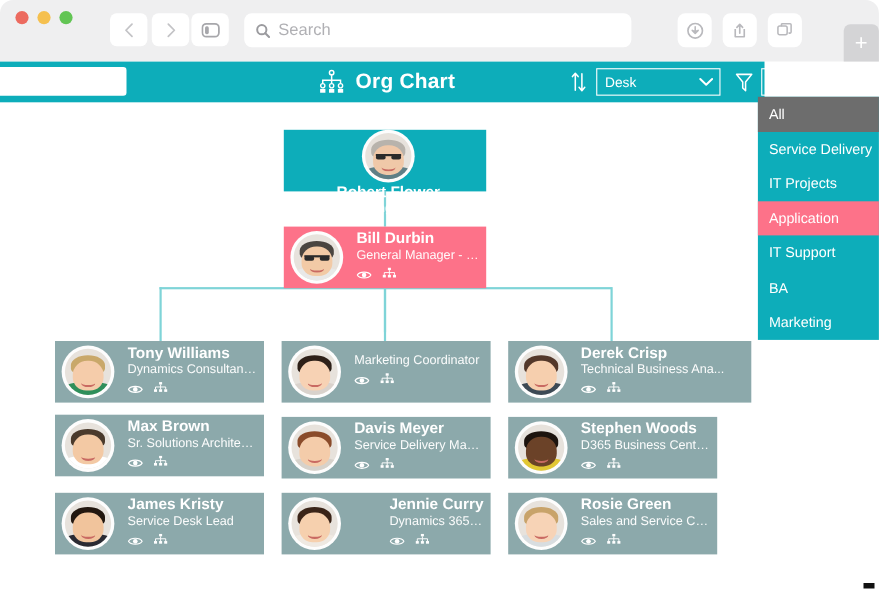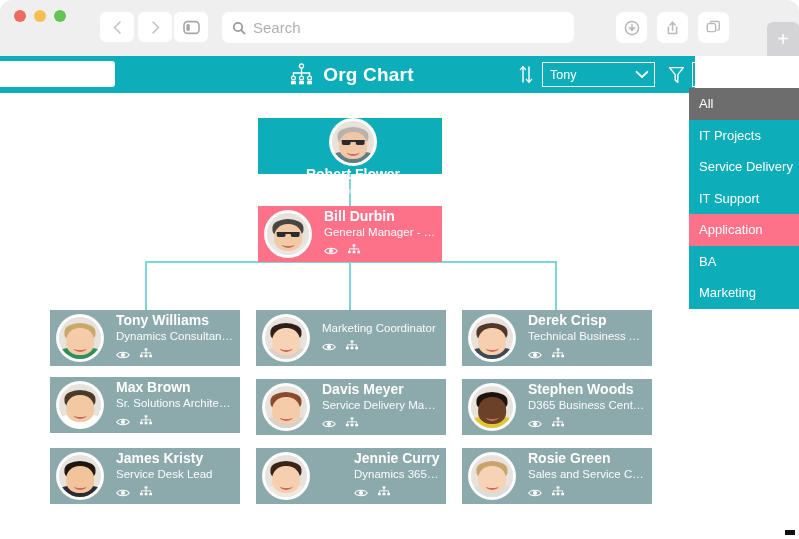--- a/index.html
+++ b/index.html
@@ -399,21 +399,21 @@
         <span class="app-title">Org Chart</span>
       </div>
     </div>
 
     <div class="sort-group">
       <svg width="16" height="21" viewBox="0 0 16 21">
         <path d="M5 3 L5 18 M2.4 5.6 L5 2.6 L7.6 5.6" fill="none" stroke="#ffffff" stroke-width="1.4" stroke-linecap="round" stroke-linejoin="round"></path>
         <path d="M11 18 L11 3 M8.4 15.4 L11 18.4 L13.6 15.4" fill="none" stroke="#ffffff" stroke-width="1.4" stroke-linecap="round" stroke-linejoin="round"></path>
       </svg>
       <div class="select-box">
-        <span>Tony</span>
+        <span>Desk</span>
         <svg width="14" height="9" viewBox="0 0 14 9">
           <path d="M1.6 1.8 L7 7 L12.4 1.8" fill="none" stroke="#ffffff" stroke-width="1.8" stroke-linecap="round" stroke-linejoin="round"></path>
         </svg>
       </div>
     </div>
 
     <div class="filter-group">
       <svg width="17" height="20" viewBox="0 0 17 20">
         <path d="M1.6 2.6 L15.4 2.6 L9.8 9.6 L9.8 17.4 L7.2 15 L7.2 9.6 Z" fill="none" stroke="#ffffff" stroke-width="1.4" stroke-linejoin="round"></path>
       </svg>
@@ -424,30 +424,30 @@
         </svg>
       </div>
     </div>
   </div>
 
   <div class="dropdown" id="dropdown">
       <div class="dd-item selected">
         <span>All</span>
       </div>
       <div class="dd-item">
+        <span>Service Delivery</span>
+      </div>
+      <div class="dd-item">
         <span>IT Projects</span>
       </div>
-      <div class="dd-item">
-        <span>Service Delivery</span>
+      <div class="dd-item hover">
+        <span>Application</span>
       </div>
       <div class="dd-item">
         <span>IT Support</span>
-      </div>
-      <div class="dd-item hover">
-        <span>Application</span>
       </div>
       <div class="dd-item">
         <span>BA</span>
       </div>
       <div class="dd-item">
         <span>Marketing</span>
       </div>
     </div>
 
   <div class="chart-area">
@@ -562,21 +562,21 @@
               <span><svg width="14" height="12" viewBox="0 0 16 14">
                   <rect x="6.4" y="0.4" width="3.2" height="2.6" fill="#ffffff"></rect>
                   <path d="M8 3 L8 5.6 M2.6 8 L2.6 5.6 L13.4 5.6 L13.4 8 M8 5.6 L8 8" fill="none" stroke="#ffffff" stroke-width="1"></path>
                   <rect x="1" y="8" width="3.2" height="2.8" fill="#ffffff"></rect>
                   <rect x="6.4" y="8" width="3.2" height="2.8" fill="#ffffff"></rect>
                   <rect x="11.8" y="8" width="3.2" height="2.8" fill="#ffffff"></rect>
                 </svg></span>
             </div>
           </div>
         </div>
-        <div class="node leaf" style="left: 462px; top: 217px; width: 190px;">
+        <div class="node leaf" style="left: 462px; top: 217px; width: 221px;">
           <div class="avatar">
             <div class="face">
               <div class="body" style="background:#3d4a55"></div>
               <div class="hair" style="background:#53382a"></div>
               <div class="head" style="background:#f6cfae"></div>
               <div class="smile"></div>
             </div>
           </div>
           <div class="info">
             <div class="nm">Derek Crisp</div>

